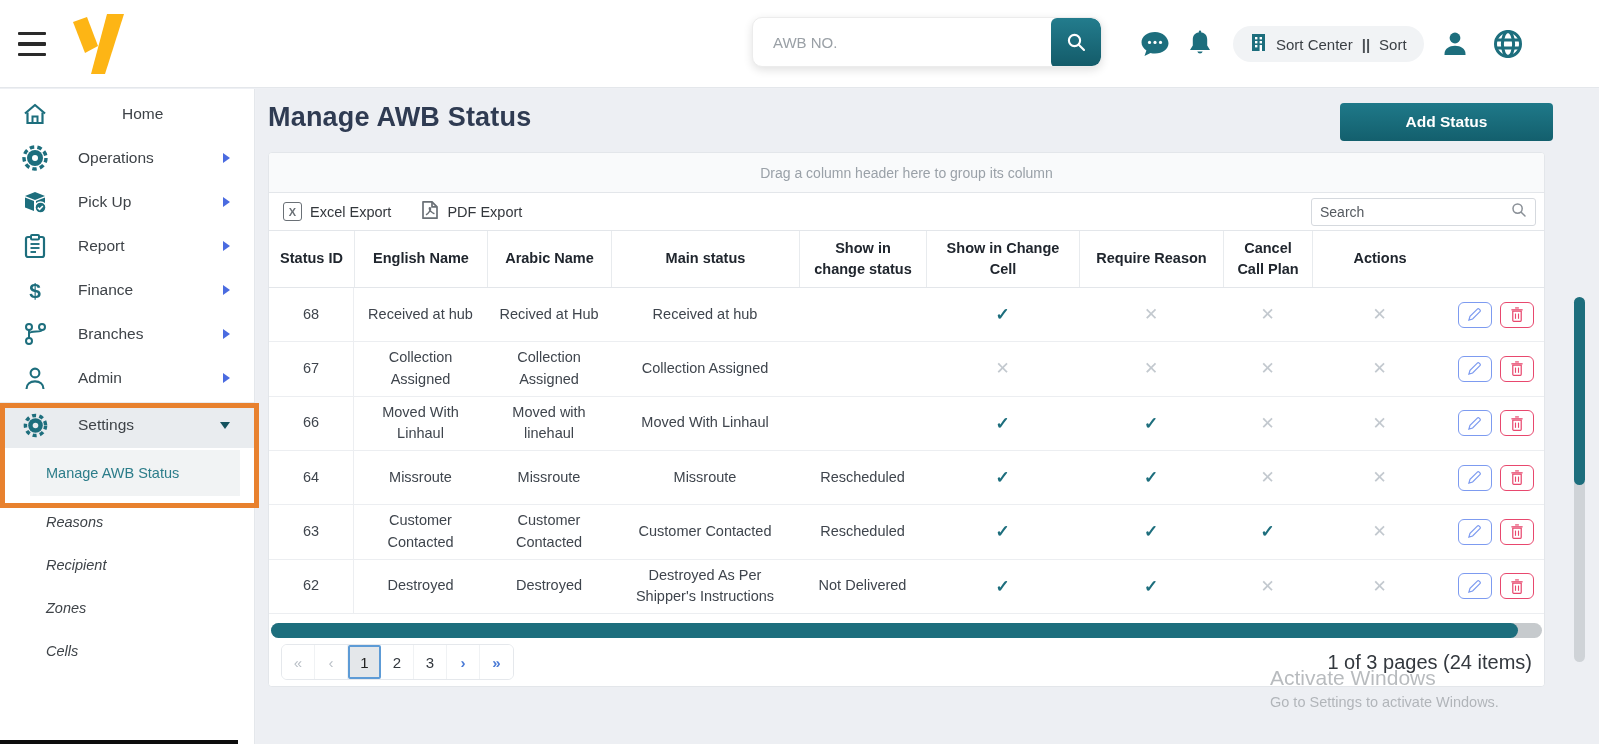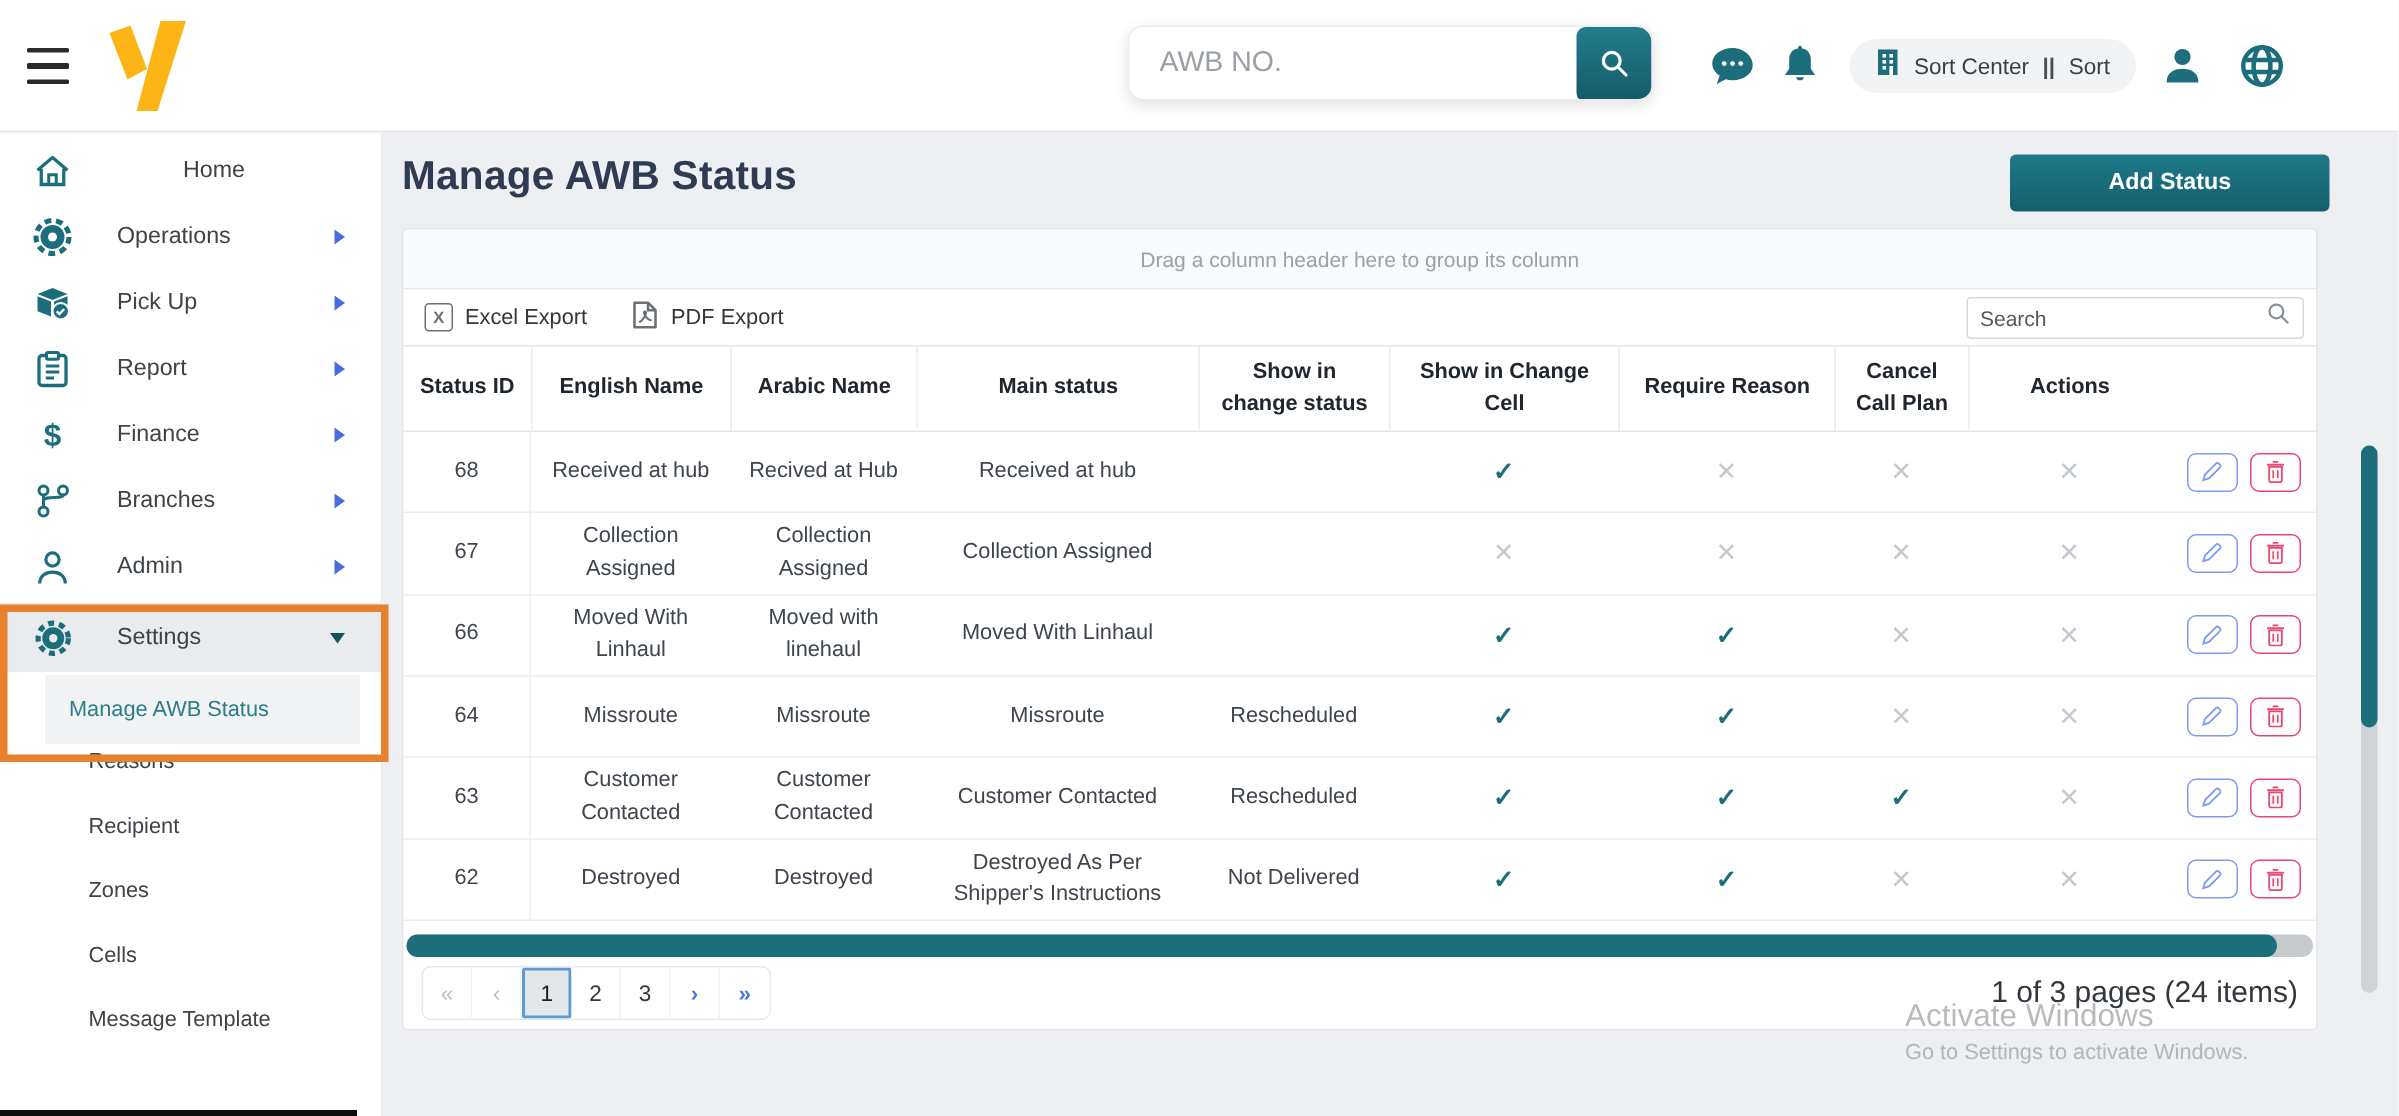--- a/index.html
+++ b/index.html
@@ -5,39 +5,39 @@
   * { margin:0; padding:0; box-sizing:border-box; }
   html,body { width:1599px; height:744px; }
   body { font-family:"Liberation Sans", sans-serif; background:#eef0f4; overflow:hidden; position:relative; color:#3e4348; }
 
   
   .topbar { position:absolute; left:0; top:0; width:1599px; height:88px; background:#fff; border-bottom:1px solid #e4e7eb; z-index:4; }
   .hamburger { position:absolute; left:18px; top:32px; width:28px; height:24px; display:flex; flex-direction:column; justify-content:space-between; cursor:pointer; }
   .hamburger span { display:block; height:3.4px; background:#2a2a2a; border-radius:1px; }
   .logo { position:absolute; left:70px; top:12px; }
   .awb-search { position:absolute; left:752px; top:17px; width:350px; height:50px; background:#fff; border:1px solid #ececec; border-radius:10px; box-shadow:0 3px 10px rgba(0,0,0,.12); display:flex; overflow:hidden; }
-  .awb-search input { flex:1; border:none; outline:none; padding:0 0 0 20px; font-size:19px; font-family:"Liberation Sans",sans-serif; color:#b91c1c; background:transparent; }
+  .awb-search input { flex:1; border:none; outline:none; padding:0 0 0 20px; font-size:15px; font-family:"Liberation Sans",sans-serif; color:#b91c1c; background:transparent; }
   .awb-search input::placeholder { color:#9aa0a6; }
   .awb-search .go { width:50px; height:50px; border:none; cursor:pointer; background:linear-gradient(180deg,#237c8d 0%,#135a68 100%); border-radius:6px 10px 10px 6px; display:flex; align-items:center; justify-content:center; }
   .top-right { position:absolute; left:1140px; top:0; height:88px; display:flex; align-items:center; }
   .tr-icon { display:flex; align-items:center; justify-content:center; cursor:pointer; }
   .badge-pill { height:36px; background:#f1f3f5; border-radius:18px; display:flex; align-items:center; gap:9px; padding:0 17px; margin:0 16px 0 18px; cursor:pointer; }
   .badge-pill .t { font-size:15px; font-weight:normal; color:#3a3f44; }
   .badge-pill .sep { font-size:15px; font-weight:bold; color:#4a4f54; }
 
   
   .sidebar { position:absolute; left:0; top:89px; width:255px; height:655px; background:#fff; border-right:1px solid #e4e7eb; z-index:3; }
   .side-item { height:44px; display:flex; align-items:center; padding-left:22px; cursor:pointer; }
   .side-item .ic { width:26px; display:flex; justify-content:center; }
   .side-item .lbl { margin-left:30px; font-size:15.5px; color:#3e4348; }
   .chev-r { margin-left:auto; margin-right:24px; width:0; height:0; border-left:7px solid #4a6be0; border-top:5px solid transparent; border-bottom:5px solid transparent; }
   .side-item.settings { height:46px; background:#e9ecef; margin-top:2px; }
   .caret-d { margin-left:auto; margin-right:24px; width:0; height:0; border-top:7px solid #14525e; border-left:5px solid transparent; border-right:5px solid transparent; }
   .sub-active { margin:2px 0 0 30px; width:210px; height:46px; background:#f1f3f4; display:flex; align-items:center; padding-left:16px; font-size:14.5px; color:#2c7d8a; cursor:pointer; }
-  .sub-item { height:43px; display:flex; padding-left:59px; font-size:14.5px; color:#3e4348; cursor:pointer; }
+  .sub-item { height:43px; display:flex; align-items:center; padding-left:46px; font-size:14.5px; color:#3e4348; cursor:pointer;font-style:italic; }
   .finance-glyph { font-size:21px; font-weight:bold; color:#1d6e7d; line-height:1; }
   .annotation-box { position:absolute; left:0; top:403px; width:259px; height:105px; border:5px solid #e8812e; z-index:6; pointer-events:none; }
   .bottom-black-bar { position:absolute; left:0; top:740px; width:238px; height:4px; background:#0d0d0d; z-index:7; }
 
   
   .main { position:absolute; left:256px; top:89px; width:1343px; height:655px; background:#edeff3; }
   .page-title { position:absolute; left:12px; top:13px; font-size:27px; font-weight:bold; color:#2f3b52; letter-spacing:.2px; }
   .add-btn { position:absolute; left:1084px; top:14px; width:213px; height:38px; border:none; border-radius:4px; background:linear-gradient(180deg,#1f7989,#135f6d); color:#fff; font-size:15.5px; font-weight:bold; font-family:"Liberation Sans",sans-serif; cursor:pointer; }
 
   .card { position:absolute; left:12px; top:63px; width:1277px; background:#fff; border:1px solid #e3e6ea; border-radius:4px; overflow:hidden; }
@@ -267,23 +267,20 @@
   </div>
   <div class="sub-item">
     <span>Recipient</span>
   </div>
   <div class="sub-item">
     <span>Zones</span>
   </div>
   <div class="sub-item">
     <span>Cells</span>
   </div>
-  <div class="sub-item">
-    <span>Message Template</span>
-  </div>
 </div>
 
 <div class="annotation-box"></div>
 <div class="bottom-black-bar"></div>
 
 <div class="main">
   <div class="page-title">Manage AWB Status</div>
   <button class="add-btn">Add Status</button>
 
   <div class="card">

